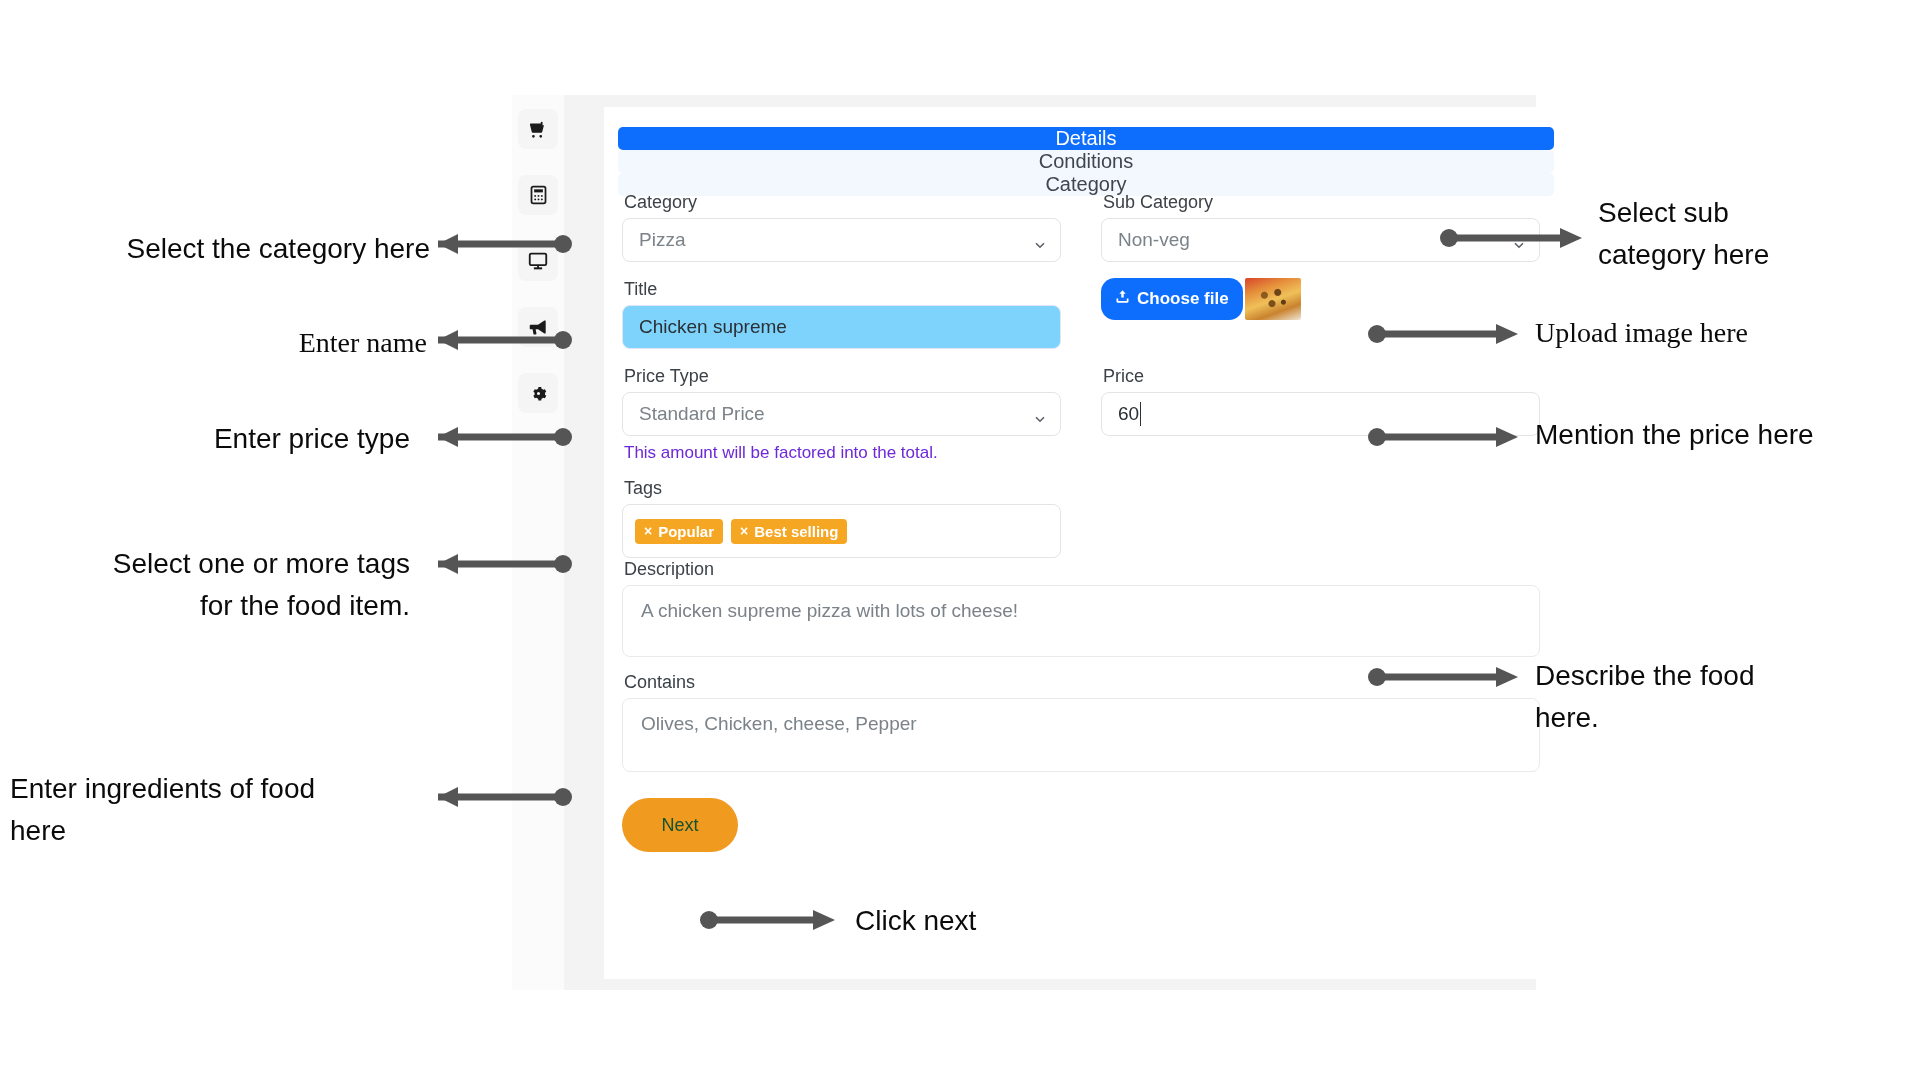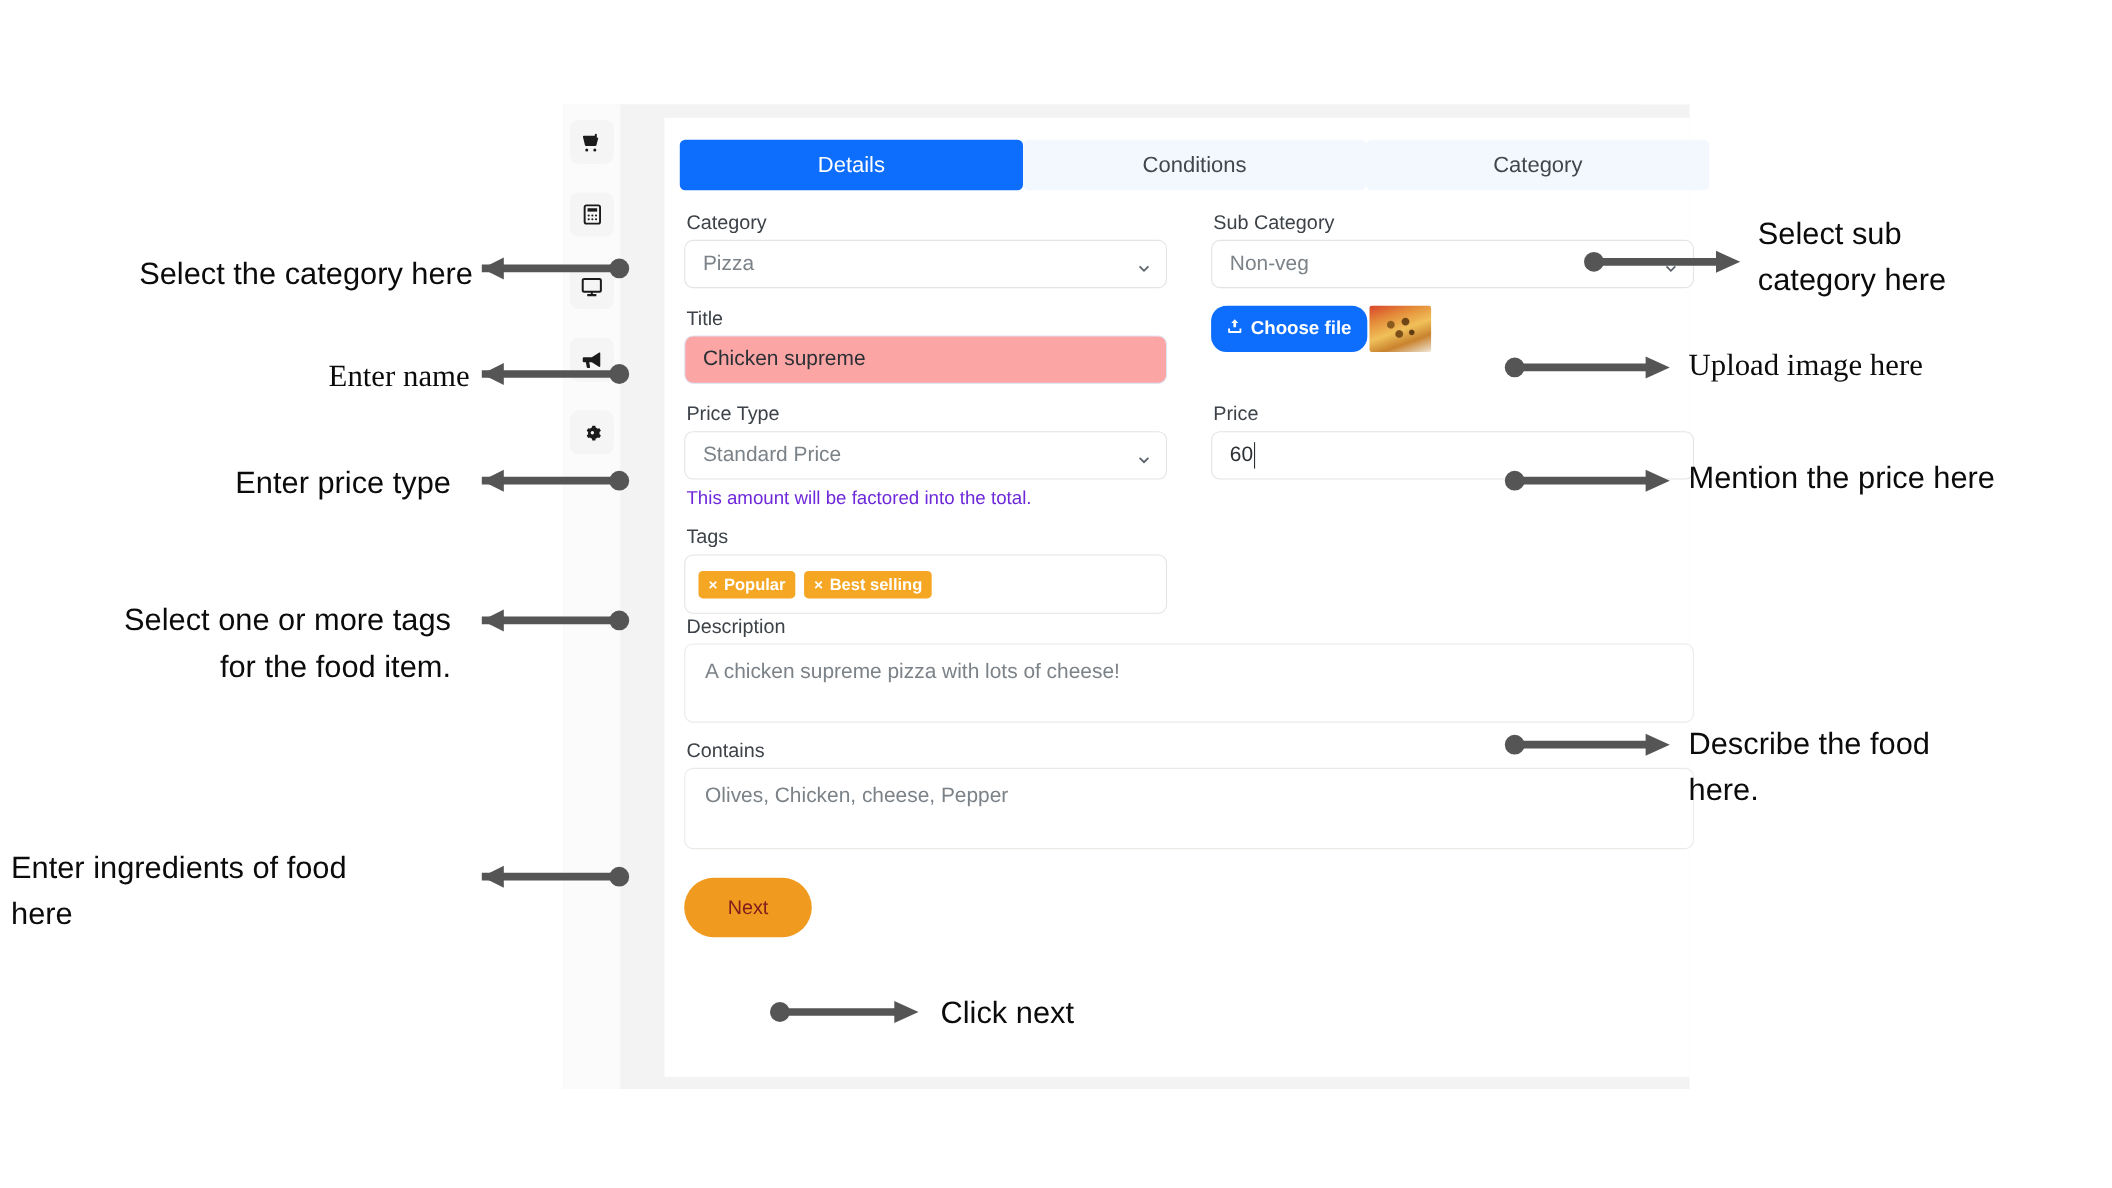--- a/index.html
+++ b/index.html
@@ -38,42 +38,42 @@
   }
   #card {
     background: #ffffff;
     width: 932px; height: 872px;
     margin-left: 12px;
     padding: 20px 24px 0 24px;
     position: relative;
   }
 
   
-  #tabs { display: flex; width: 936px; margin-left: -10px; height: 46px; }
+  #tabs { display: flex; width: 936px; margin-left: -10px; height: 46px; flex-direction: column; }
   .tab {
     flex: 1; display: flex; align-items: center; justify-content: center;
     font-size: 20px; color: #40464d; background: #f2f8fe;
     border-radius: 5px;
   }
   .tab.active { background: #0d6efd; color: #ffffff; font-weight: 400; }
 
   
   #form { margin-top: 18px; width: 918px; margin-left:-6px; }
   .row { display: flex; gap: 40px; }
   .col { width: 439px; }
   .field-label {
     font-size: 18px; color: #3c4248; margin: 0 0 5px 2px; line-height: 22px;
   }
   .ctrl {
     height: 44px; border: 1px solid #e6e4e1; border-radius: 8px;
     background: #ffffff; display: flex; align-items: center;
     padding: 0 16px; font-size: 19px; color: #7b8288;
     position: relative;
   }
-  .ctrl.filled { background: #fca5a5; border-color:#dfe5f5; color: #2b3035; align-items: center; }
+  .ctrl.filled { background: #7dd3fc; border-color:#dfe5f5; color: #2b3035; align-items: center; }
   .ctrl .caret {
     position: absolute; right: 14px; top: 50%; transform: translateY(-50%);
     width: 12px; height: 12px;
   }
   .helper-green { font-size: 17px; color: #6d28d9; margin: 7px 0 0 2px; }
   .mb { margin-bottom: 16px; }
 
   
   #tags-box {
     min-height: 54px; border: 1px solid #e6e4e1; border-radius: 8px;
@@ -110,21 +110,21 @@
     content:""; position:absolute; left: 8px; top: 6px; width: 38px; height: 28px;
     background: radial-gradient(circle at 30% 40%, #8a5a1e 0 3px, transparent 4px),
                 radial-gradient(circle at 65% 30%, #6d4516 0 3px, transparent 4px),
                 radial-gradient(circle at 50% 70%, #7a4f1a 0 3px, transparent 4px),
                 radial-gradient(circle at 80% 65%, #5f3c12 0 2px, transparent 3px);
   }
 
   
   #next-btn {
     margin-top: 26px; width: 116px; height: 54px; border-radius: 27px;
-    background: #f09a1f; color: #7f1d1d; font-size: 18px;
+    background: #f09a1f; color: #14532d; font-size: 18px;
     display: flex; align-items: center; justify-content: center;
   }
 
   
   .anno {
     position: absolute; font-size: 28px; color: #0b0b0b;
     line-height: 42px; font-family: "Liberation Sans", sans-serif;
     font-weight: 300; white-space: pre-line;
   }
   .anno.right-al { text-align: right; }

